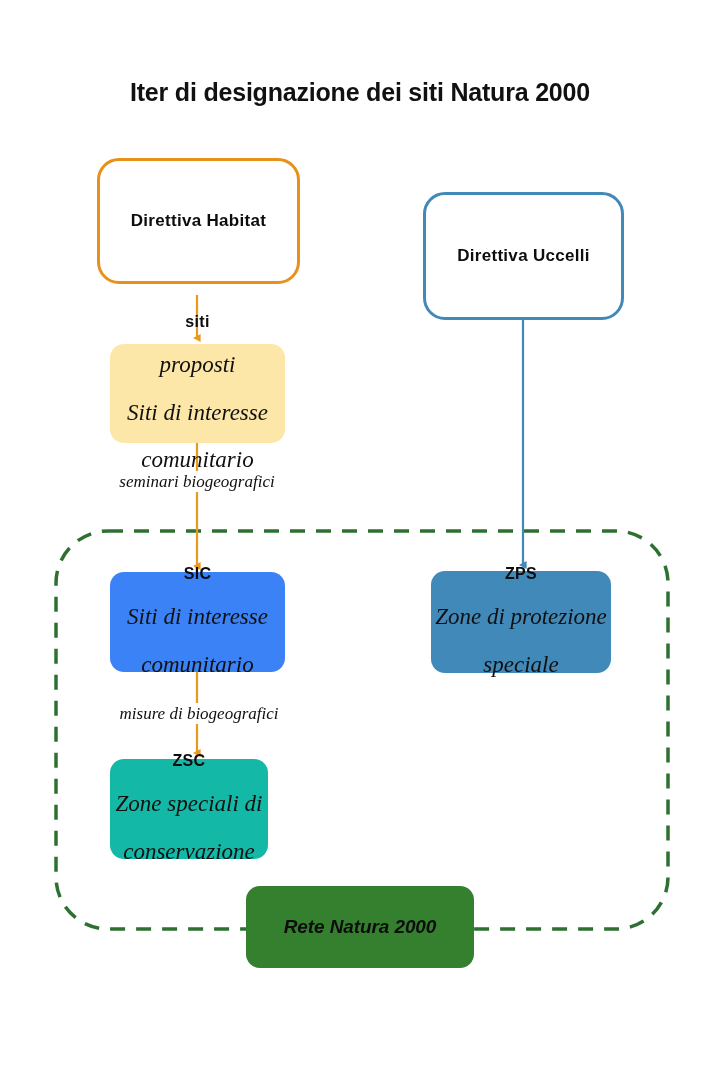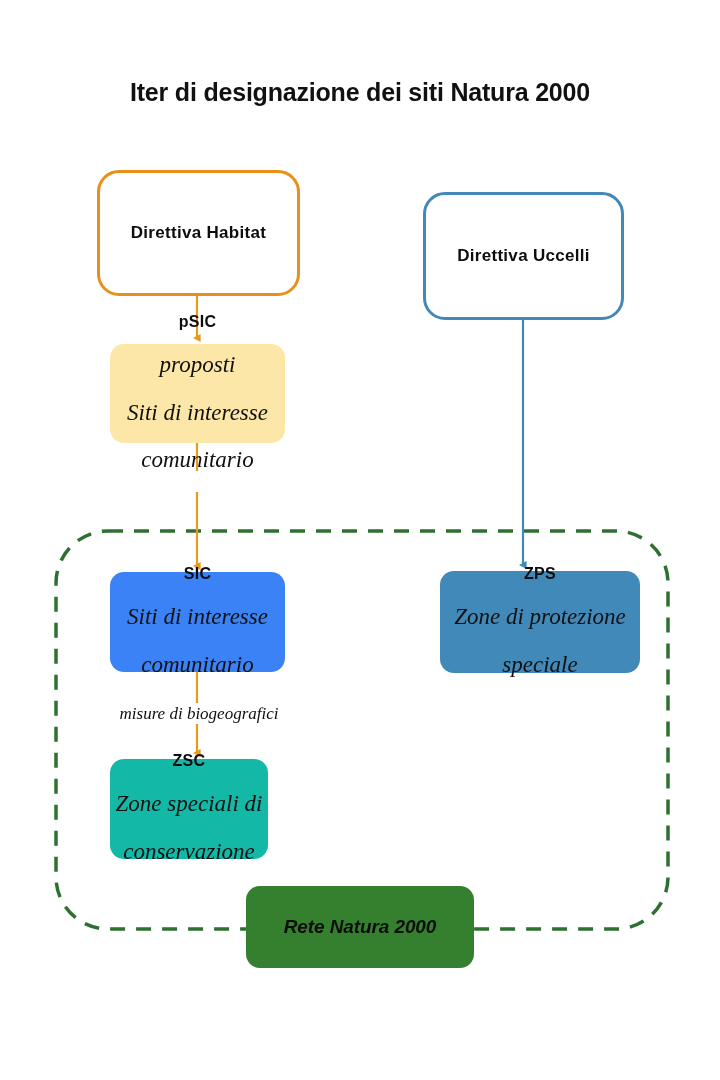--- a/index.html
+++ b/index.html
@@ -129,51 +129,52 @@
 
     <line x1="197" y1="443" x2="197" y2="471" stroke="#E89A1C" stroke-width="2.2"></line>
     <line x1="197" y1="492" x2="197" y2="566" stroke="#E89A1C" stroke-width="2.2" marker-end="url(#ah-orange)"></line>
 
     <line x1="197" y1="672" x2="197" y2="703" stroke="#E89A1C" stroke-width="2.2"></line>
     <line x1="197" y1="724" x2="197" y2="753" stroke="#E89A1C" stroke-width="2.2" marker-end="url(#ah-orange)"></line>
 
     <line x1="523" y1="300" x2="523" y2="565" stroke="#4389B8" stroke-width="2.2" marker-end="url(#ah-blue)"></line>
   </svg>
 
-  <div class="node outline" style="left:97px; top:170px; width:203px; height:126px; border-color:#E8911A;">
+  <div class="node outline" style="left:97px; top:158px; width:203px; height:126px; border-color:#E8911A;">
     <div class="code">Direttiva Habitat</div>
   </div>
 
   <div class="node outline" style="left:423px; top:172px; width:201px; height:128px; border-color:#4389B8;margin-top:20px;">
     <div class="code">Direttiva Uccelli</div>
   </div>
 
   <div class="node filled" style="left:110px; top:344px; width:175px; height:99px; background:#FCE7A8;">
-    <div class="code">pSIC</div>
+    <div class="code">siti</div>
     <div class="desc">proposti</div>
     <div class="desc">Siti di interesse</div>
     <div class="desc">comunitario</div>
   </div>
 
+  <div class="edge-label" style="left:0; top:472px; width:394px;">seminari biogeografici</div>
 
   <div class="node filled" style="left:110px; top:572px; width:175px; height:100px; background:#3b82f6;">
     <div class="code">SIC</div>
     <div class="desc">Siti di interesse</div>
     <div class="desc">comunitario</div>
   </div>
 
   <div class="edge-label" style="left:0; top:704px; width:398px;">misure di biogeografici</div>
 
   <div class="node filled" style="left:110px; top:759px; width:158px; height:100px; background:#14b8a6;">
     <div class="code">ZSC</div>
     <div class="desc">Zone speciali di</div>
     <div class="desc">conservazione</div>
   </div>
 
-  <div class="node filled" style="left:440px; top:571px; width:200px; height:102px; background:#4189B9;">
+  <div class="node filled" style="left:431px; top:571px; width:180px; height:102px; background:#4189B9;">
     <div class="code">ZPS</div>
     <div class="desc">Zone di protezione</div>
     <div class="desc">speciale</div>
   </div>
 
   <div class="node filled network" style="left:246px; top:886px; width:228px; height:82px; background:#35802F;font-style:italic;">
     <div class="code">Rete Natura 2000</div>
   </div>
 
 </div>

